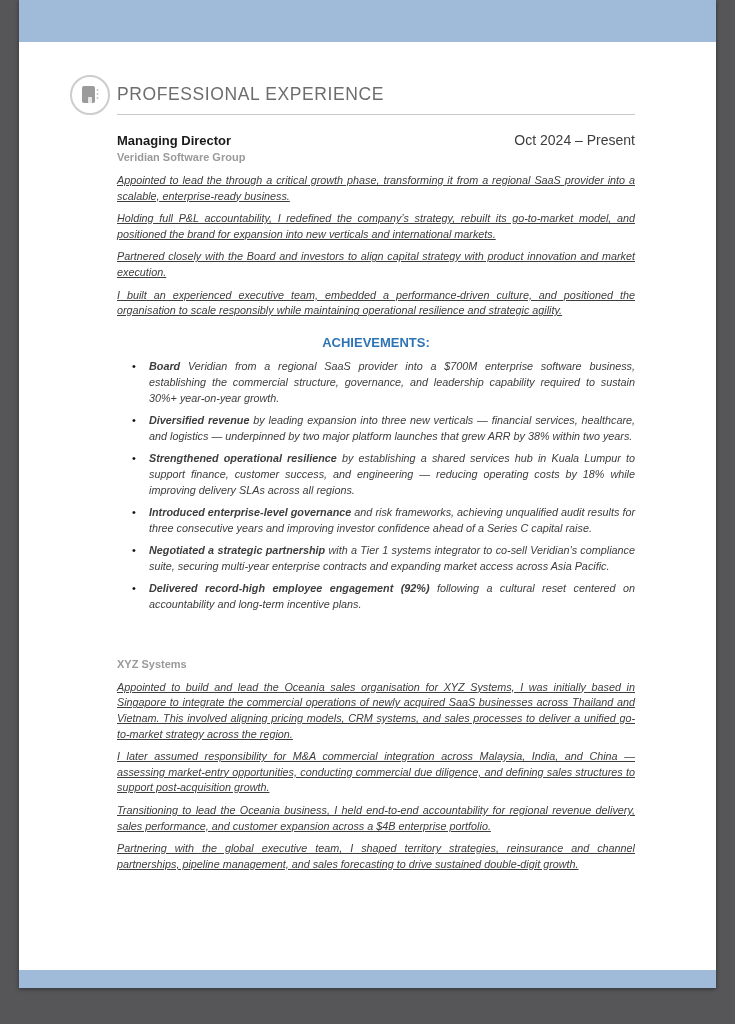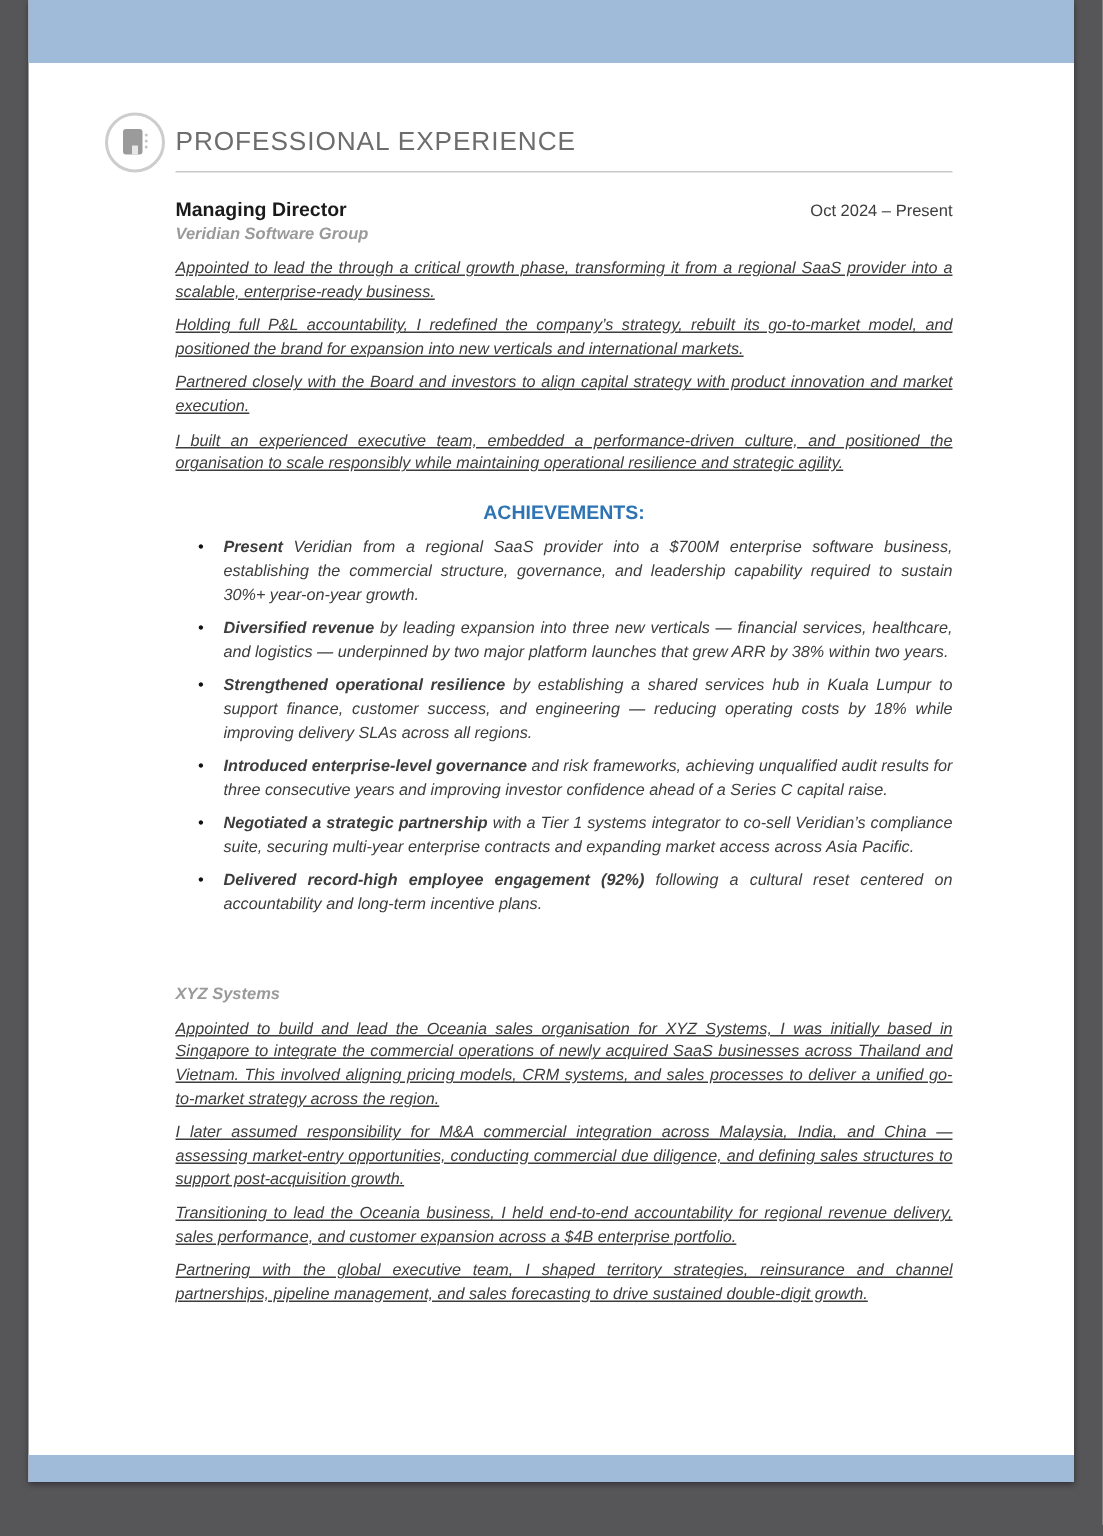--- a/index.html
+++ b/index.html
@@ -68,28 +68,27 @@
     align-items: baseline;
     margin-top: 17px;
   }
   .job-title {
     font-size: 13px;
     font-weight: 700;
     color: #1a1a1a;
     text-align: center;
   }
   .job-dates {
-    font-size: 11px;
+    font-size: 14px;
     color: #3d3d3d;
     white-space: nowrap;
   }
   .job-company {
     font-size: 11px;
     font-weight: 700;
-    font-style: italic;
     color: #9a9a9a;
     margin-top: 3px;
     margin-bottom: 10px;
   }
   .para {
     font-size: 10.8px;
     font-style: italic;
     color: #3d3d3d;
     line-height: 15.6px;
     text-align: justify;
@@ -157,21 +156,21 @@
         <p class="para">Appointed to lead the through a critical growth phase, transforming it from a regional SaaS provider into a scalable, enterprise-ready business.</p>
         <p class="para">Holding full P&amp;L accountability, I redefined the company’s strategy, rebuilt its go-to-market model, and positioned the brand for expansion into new verticals and international markets.</p>
         <p class="para">Partnered closely with the Board and investors to align capital strategy with product innovation and market execution.</p>
         <p class="para">I built an experienced executive team, embedded a performance-driven culture, and positioned the organisation to scale responsibly while maintaining operational resilience and strategic agility.</p>
 
         <div class="ach-label">ACHIEVEMENTS:</div>
 
         <ul class="ach-list">
           <li>
             <span class="marker">•</span>
-            <span class="bullet-text"><b class="lead">Present</b><span> Veridian from a regional SaaS provider into a $700M enterprise software business, establishing the commercial structure, governance, and leadership capability required to sustain 30%+ year-on-year growth.</span></span>
+            <span class="bullet-text"><b class="lead">Board</b><span> Veridian from a regional SaaS provider into a $700M enterprise software business, establishing the commercial structure, governance, and leadership capability required to sustain 30%+ year-on-year growth.</span></span>
           </li>
           <li>
             <span class="marker">•</span>
             <span class="bullet-text"><b class="lead">Diversified revenue</b><span> by leading expansion into three new verticals — financial services, healthcare, and logistics — underpinned by two major platform launches that grew ARR by 38% within two years.</span></span>
           </li>
           <li>
             <span class="marker">•</span>
             <span class="bullet-text"><b class="lead">Strengthened operational resilience</b><span> by establishing a shared services hub in Kuala Lumpur to support finance, customer success, and engineering — reducing operating costs by 18% while improving delivery SLAs across all regions.</span></span>
           </li>
           <li>

